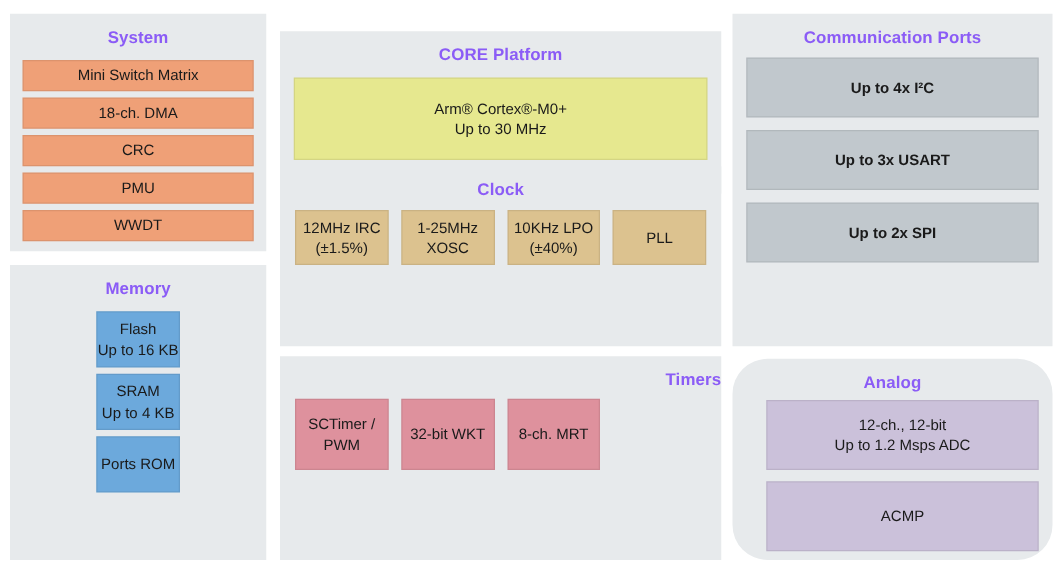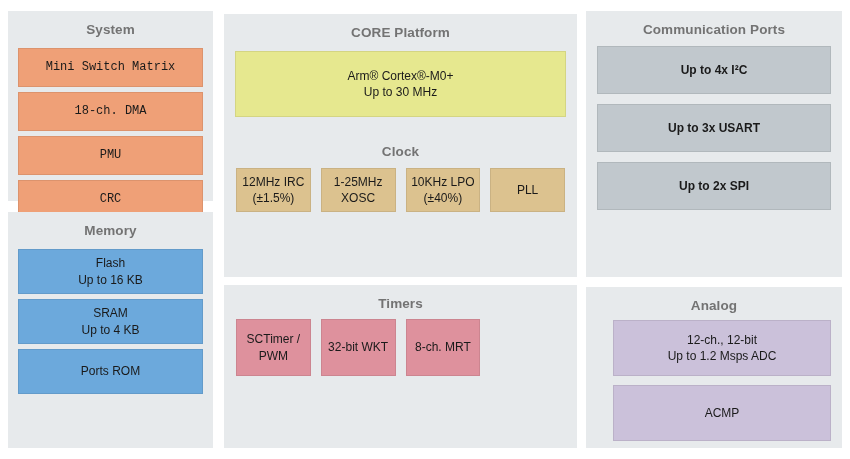--- a/index.html
+++ b/index.html
@@ -15,21 +15,21 @@
     position: absolute;
     background: #E7EAEC;
     display: flex;
     flex-direction: column;
     box-sizing: border-box;
   }
   .panel-title {
     text-align: center;
     font-weight: bold;
     font-size: 13.5px;
-    color: #737373;
+    color: #8b5cf6;
     padding-top: 11px;
     letter-spacing: 0.1px;
   }
   .blocks {
     display: flex;
     flex-direction: column;
     box-sizing: border-box;
   }
   .blocks-grid {
     display: grid;
@@ -45,71 +45,71 @@
     color: #1a1a1a;
     text-align: center;
     line-height: 1.35;
     box-sizing: border-box;
     border: 1px solid rgba(0,0,0,0.08);
   }
 
   
   #panel-system { left: 8px; top: 11px; width: 205px; height: 190px; }
   #panel-system .blocks { padding: 11px 10px 0; gap: 5px; }
-  #panel-system .block { height: 39px; background: #EFA077; font-family: Liberation Mono, monospace; }
-
-  
-  #panel-memory { left: 8px; top: 212px; width: 205px; height: 236px; }
+  #panel-system .block { height: 25px; background: #EFA077; }
+
+  
+  #panel-memory { left: 8px; top: 212px; width: 205px; height: 236px; align-items: center; }
   #panel-memory .blocks { padding: 11px 10px 0; gap: 5px; }
   #panel-memory .block { height: 45px; background: #6CA9DC; }
 
   
-  #panel-core { left: 224px; top: 14px; width: 353px; height: 130px; }
+  #panel-core { left: 224px; top: 25px; width: 353px; height: 130px; }
   #panel-core .blocks { padding: 11px 11px 0; }
   #panel-core .block { height: 66px; background: #E6E88F; }
 
   
   #panel-clock { left: 224px; top: 133px; width: 353px; height: 144px; }
   #panel-clock .blocks-grid { gap: 11px 10px; padding: 9px 12px 0; }
   #panel-clock .block { height: 44px; background: #DCC28F; }
 
   
-  #panel-timers { left: 224px; top: 285px; width: 353px; height: 163px; }
+  #panel-timers { left: 224px; top: 285px; width: 353px; height: 163px; align-items: flex-end; }
   #panel-timers .blocks-grid { gap: 14px 10px; padding: 8px 12px 0; }
   #panel-timers .block { height: 57px; background: #DE919D; }
 
   
   #panel-comm { left: 586px; top: 11px; width: 256px; height: 266px; }
   #panel-comm .blocks { padding: 9px 11px 0; gap: 10px; font-weight: bold; }
   #panel-comm .block { height: 48px; background: #C1C8CD; }
 
   
-  #panel-analog { left: 586px; top: 287px; width: 256px; height: 161px; }
+  #panel-analog { left: 586px; top: 287px; width: 256px; height: 161px; border-radius: 28px; }
   #panel-analog .blocks { padding: 7px 11px 0; gap: 9px; margin-left: 16px; }
   #panel-analog .block { height: 56px; background: #CBC1DA; }
 </style>
 </head>
 <body>
 
 <div class="canvas">
 
   <div class="panel" id="panel-system">
     <div class="panel-title">System</div>
     <div class="blocks">
       <div class="block">
         <span>Mini Switch Matrix</span>
       </div>
       <div class="block">
         <span>18-ch. DMA</span>
       </div>
       <div class="block">
+        <span>CRC</span>
+      </div>
+      <div class="block">
         <span>PMU</span>
-      </div>
-      <div class="block">
-        <span>CRC</span>
       </div>
       <div class="block">
         <span>WWDT</span>
       </div>
     </div>
   </div>
 
   <div class="panel" id="panel-memory">
     <div class="panel-title">Memory</div>
     <div class="blocks">

